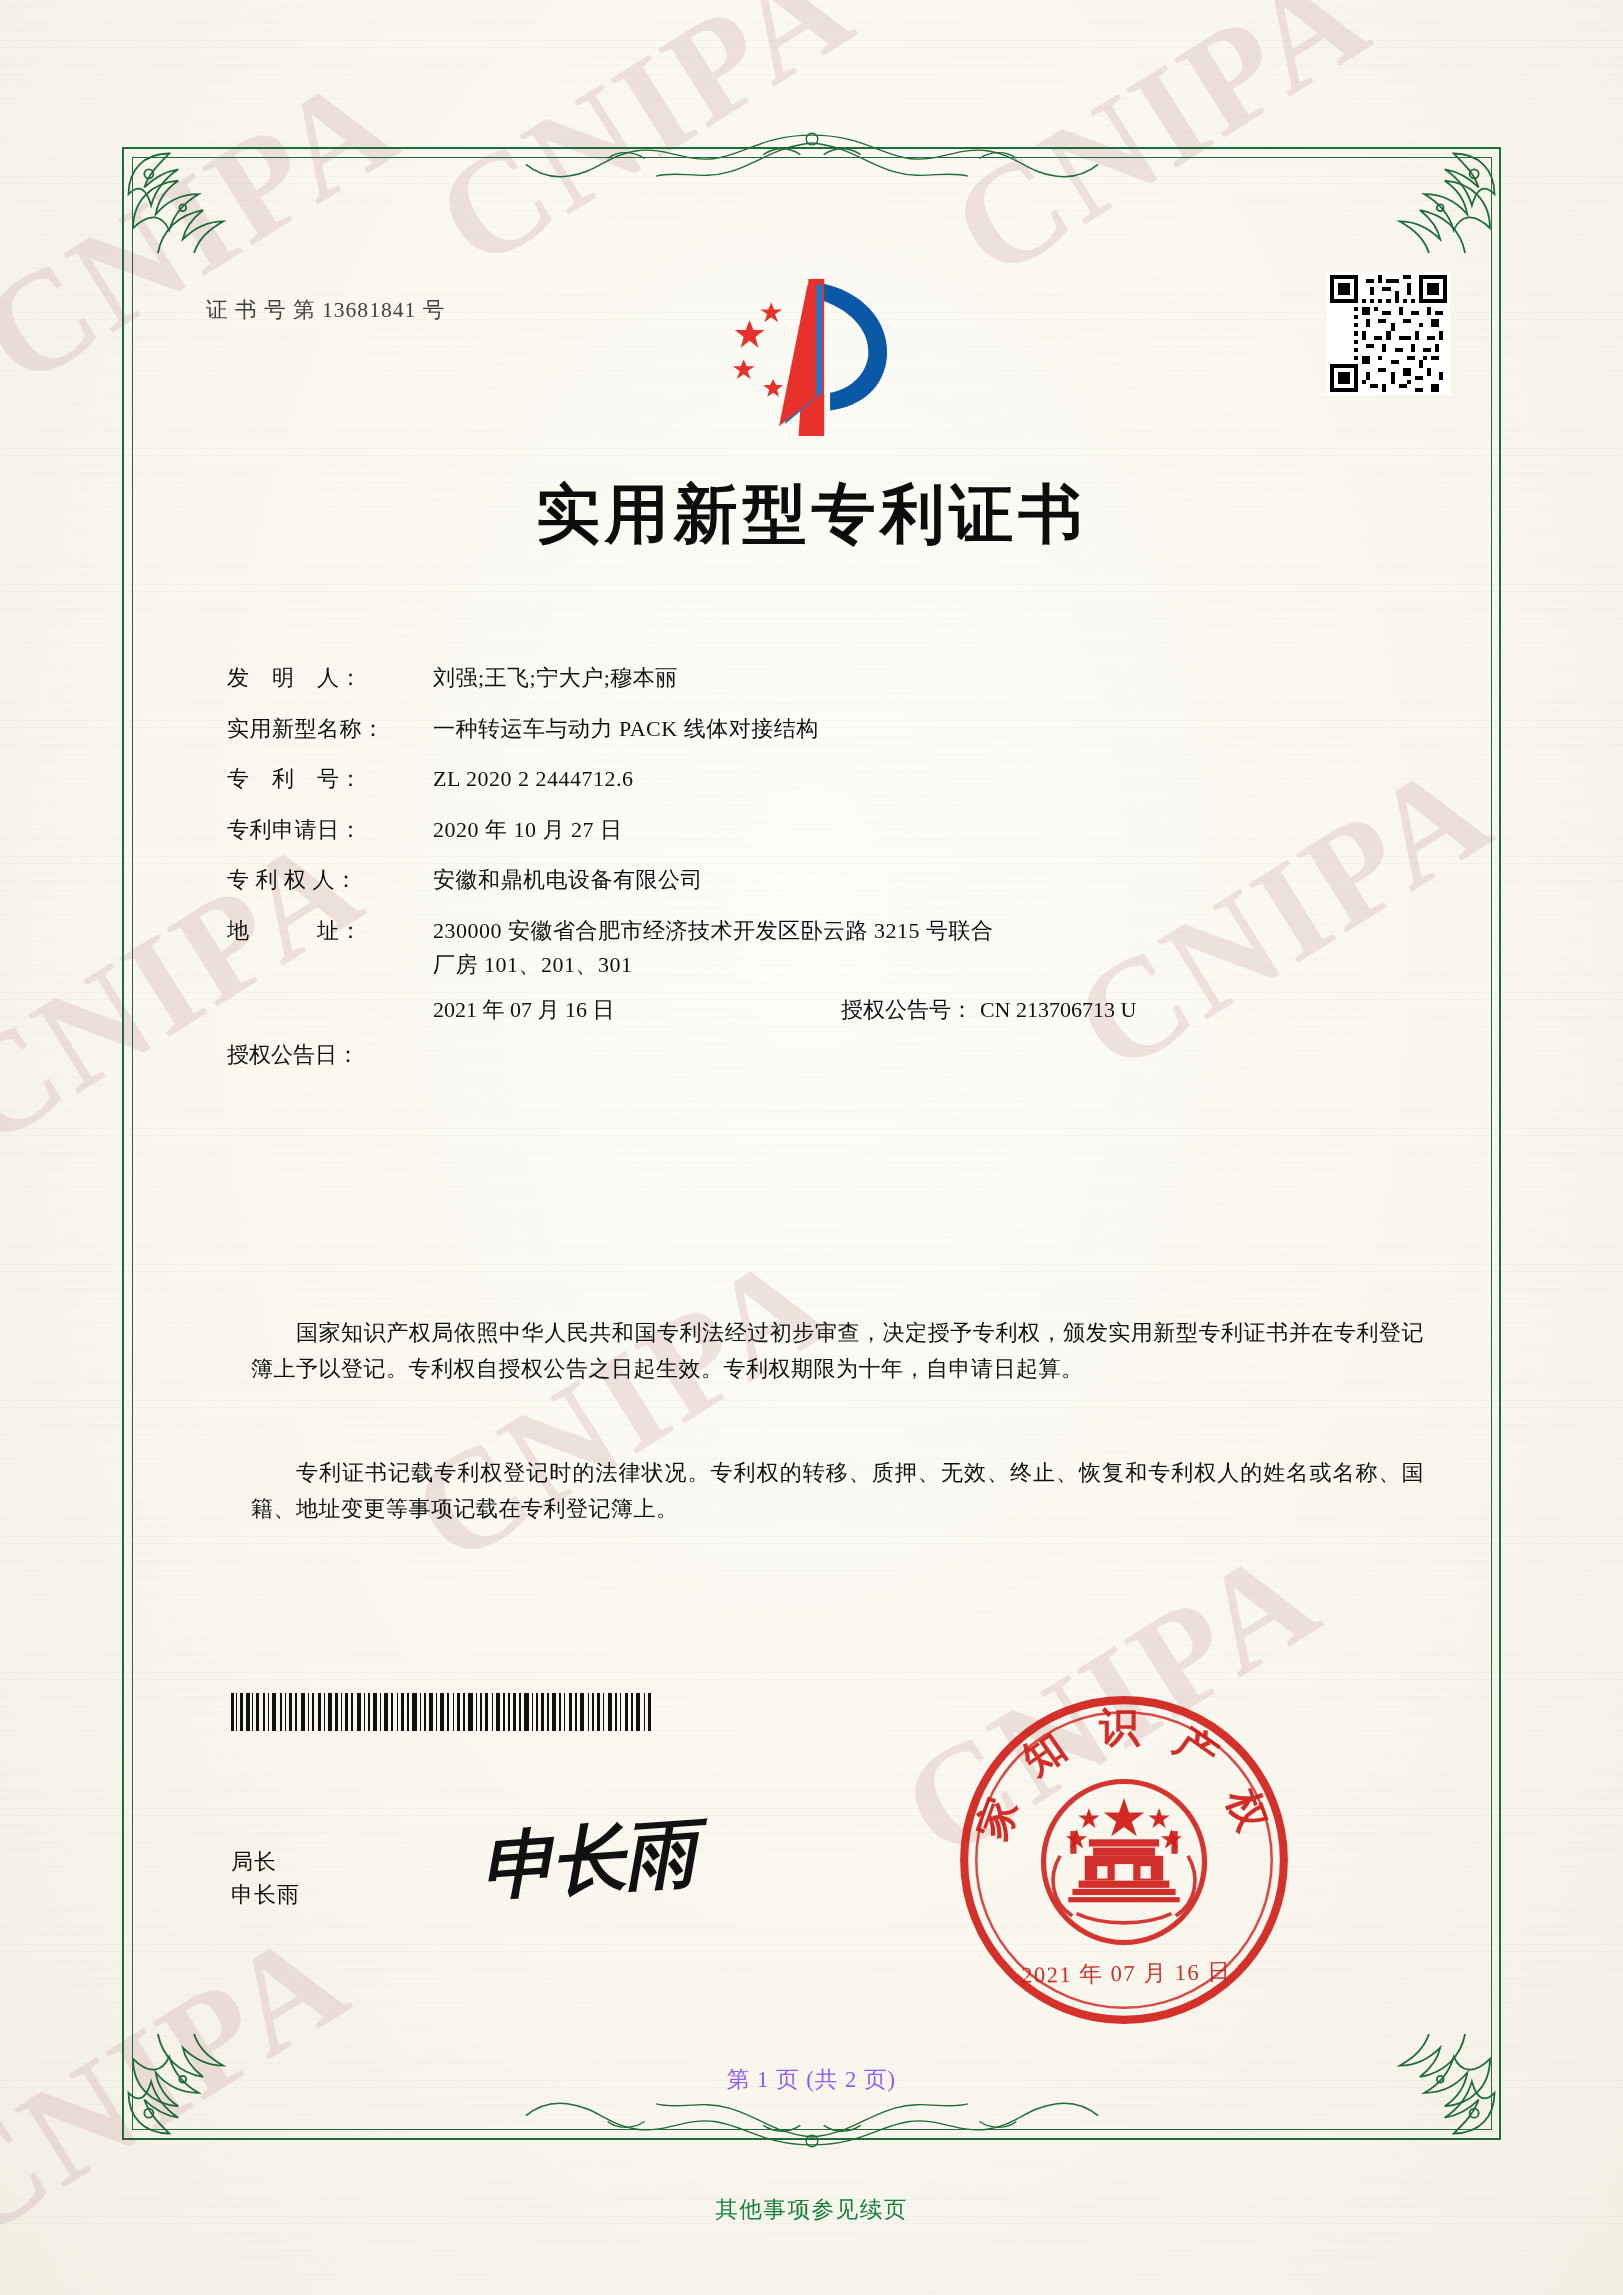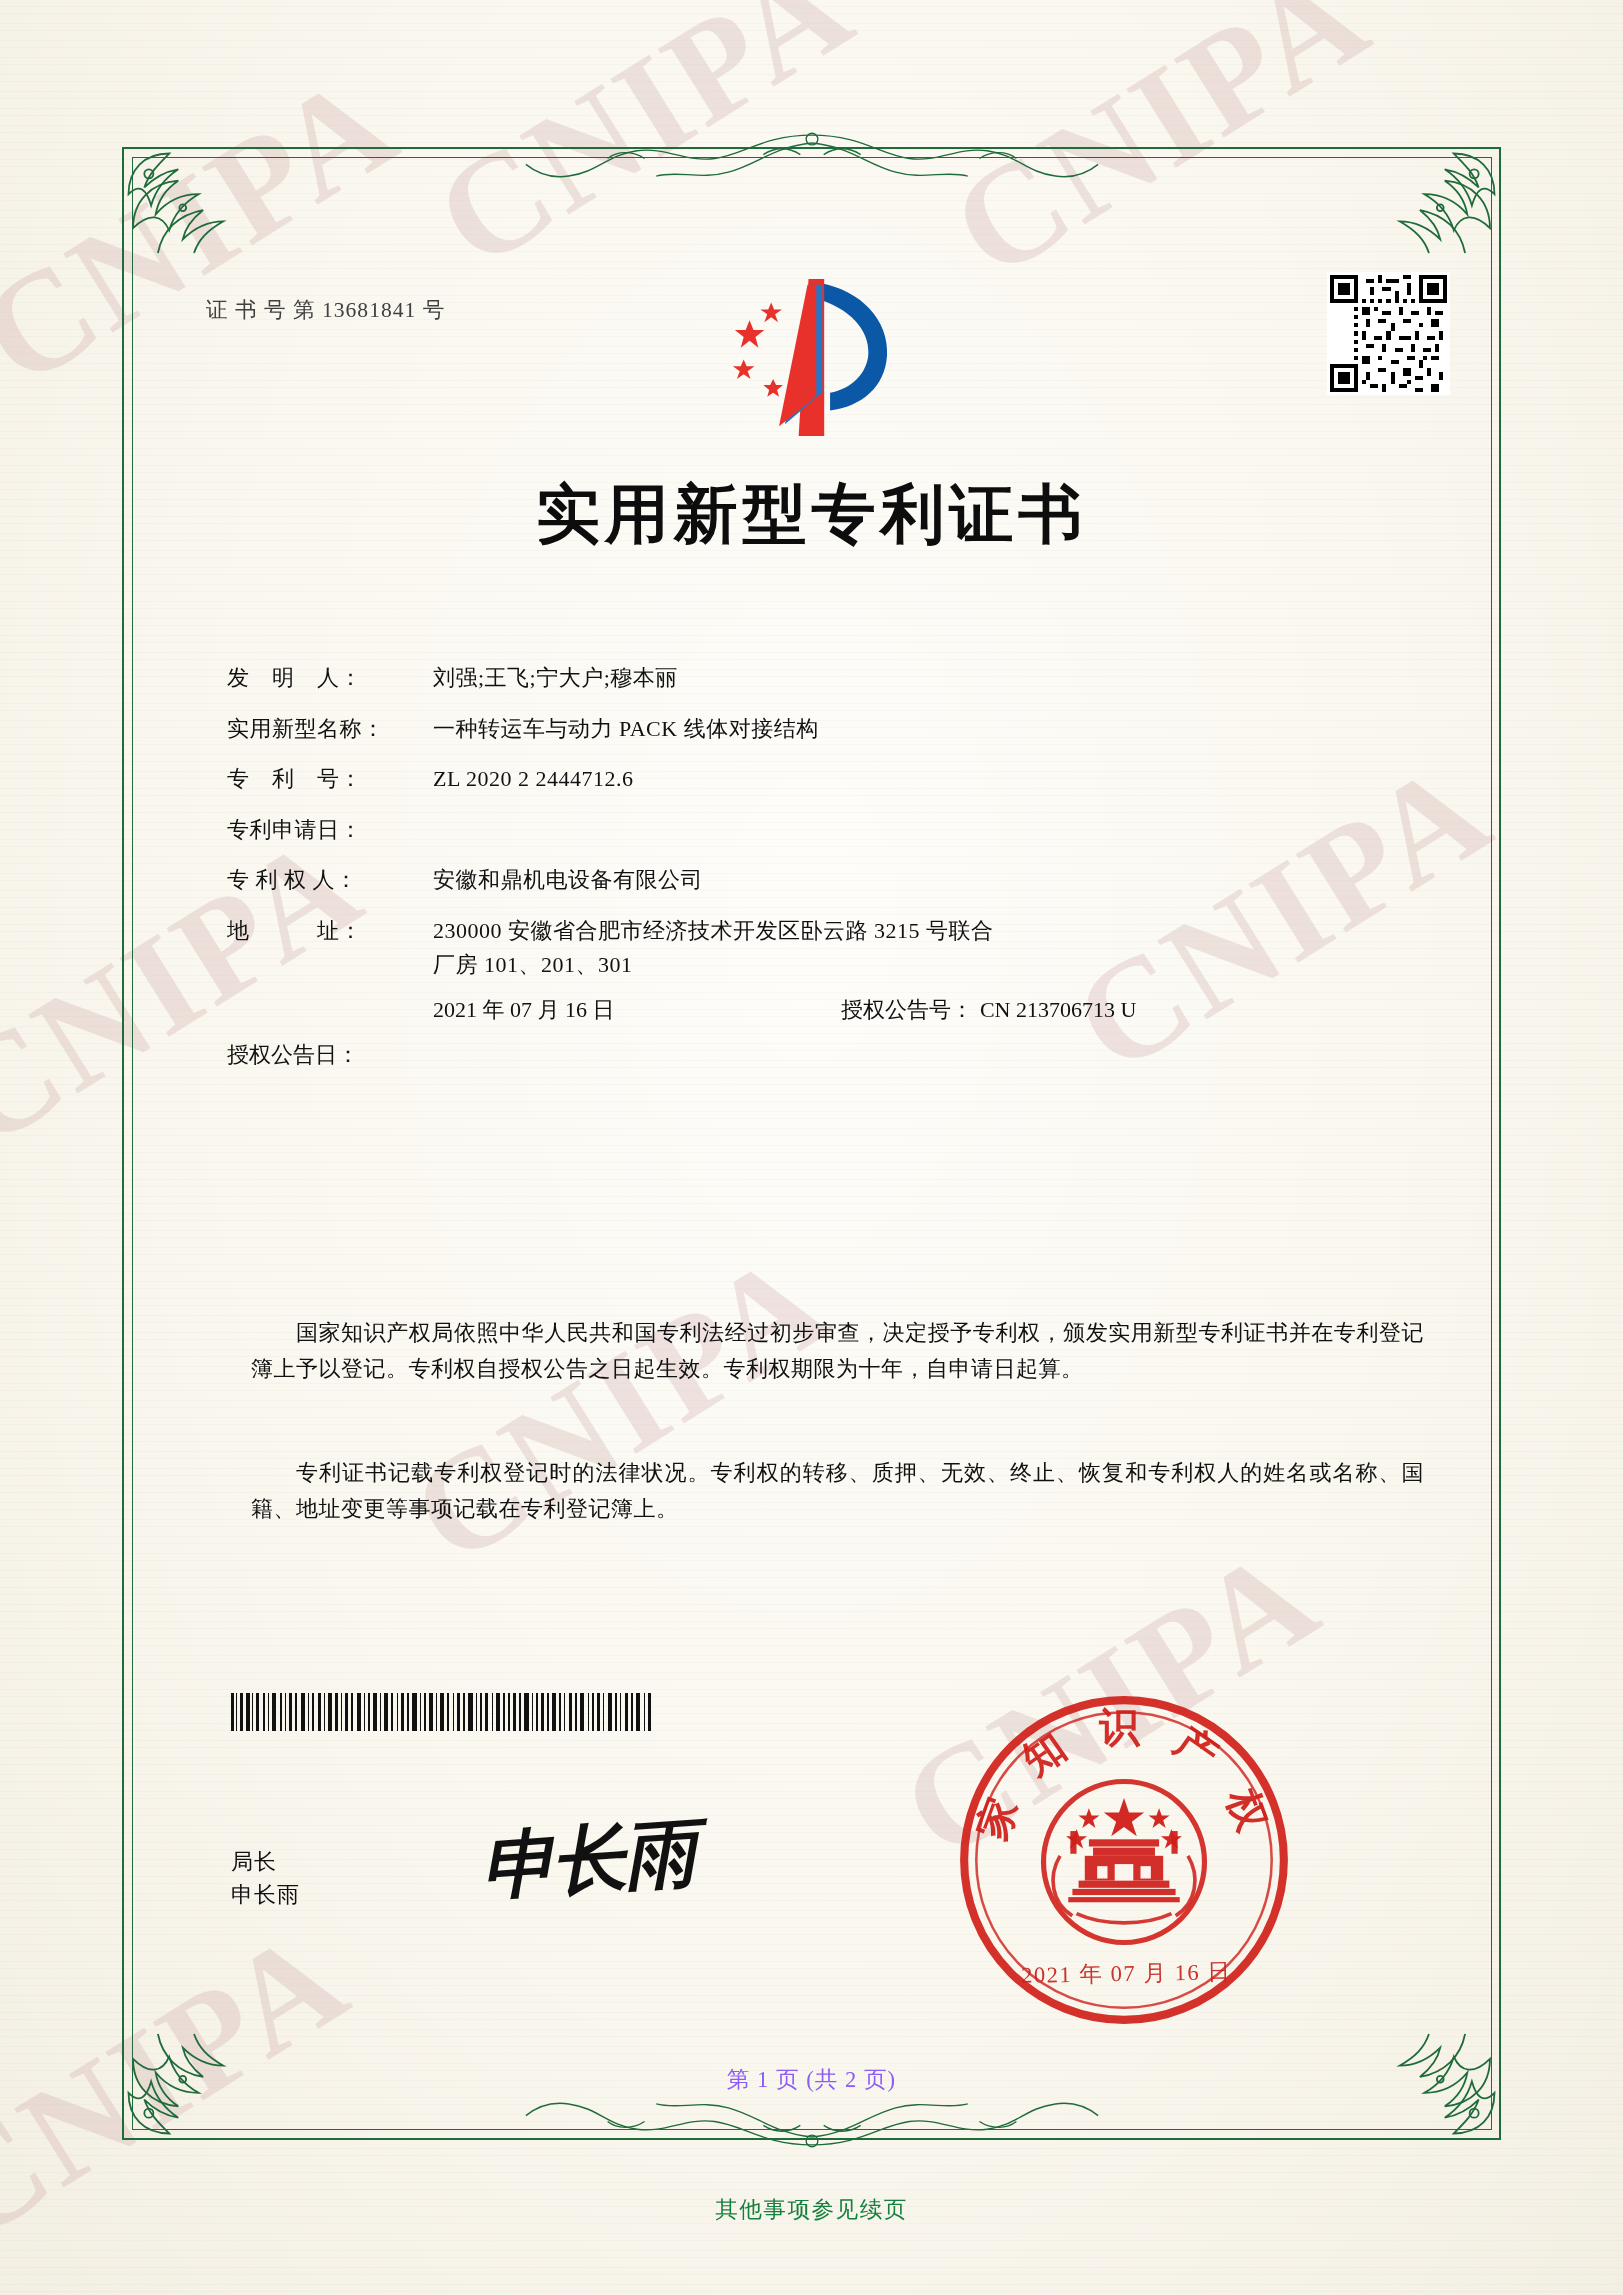--- a/index.html
+++ b/index.html
@@ -483,20 +483,21 @@
     <div class="fvalue">一种转运车与动力 PACK 线体对接结构</div>
   </div>
 
   <div class="frow">
     <div class="flabel">专　利　号：</div>
     <div class="fvalue">ZL 2020 2 2444712.6</div>
   </div>
 
   <div class="frow">
     <div class="flabel">专利申请日：</div>
+    <div class="fvalue">2020 年 10 月 27 日</div>
   </div>
 
   <div class="frow">
     <div class="flabel">专 利 权 人：</div>
     <div class="fvalue">安徽和鼎机电设备有限公司</div>
   </div>
 
   <div class="frow" style="margin-bottom:22.6px;">
     <div class="flabel">地　　　址：</div>
     <div style="flex:1;">

